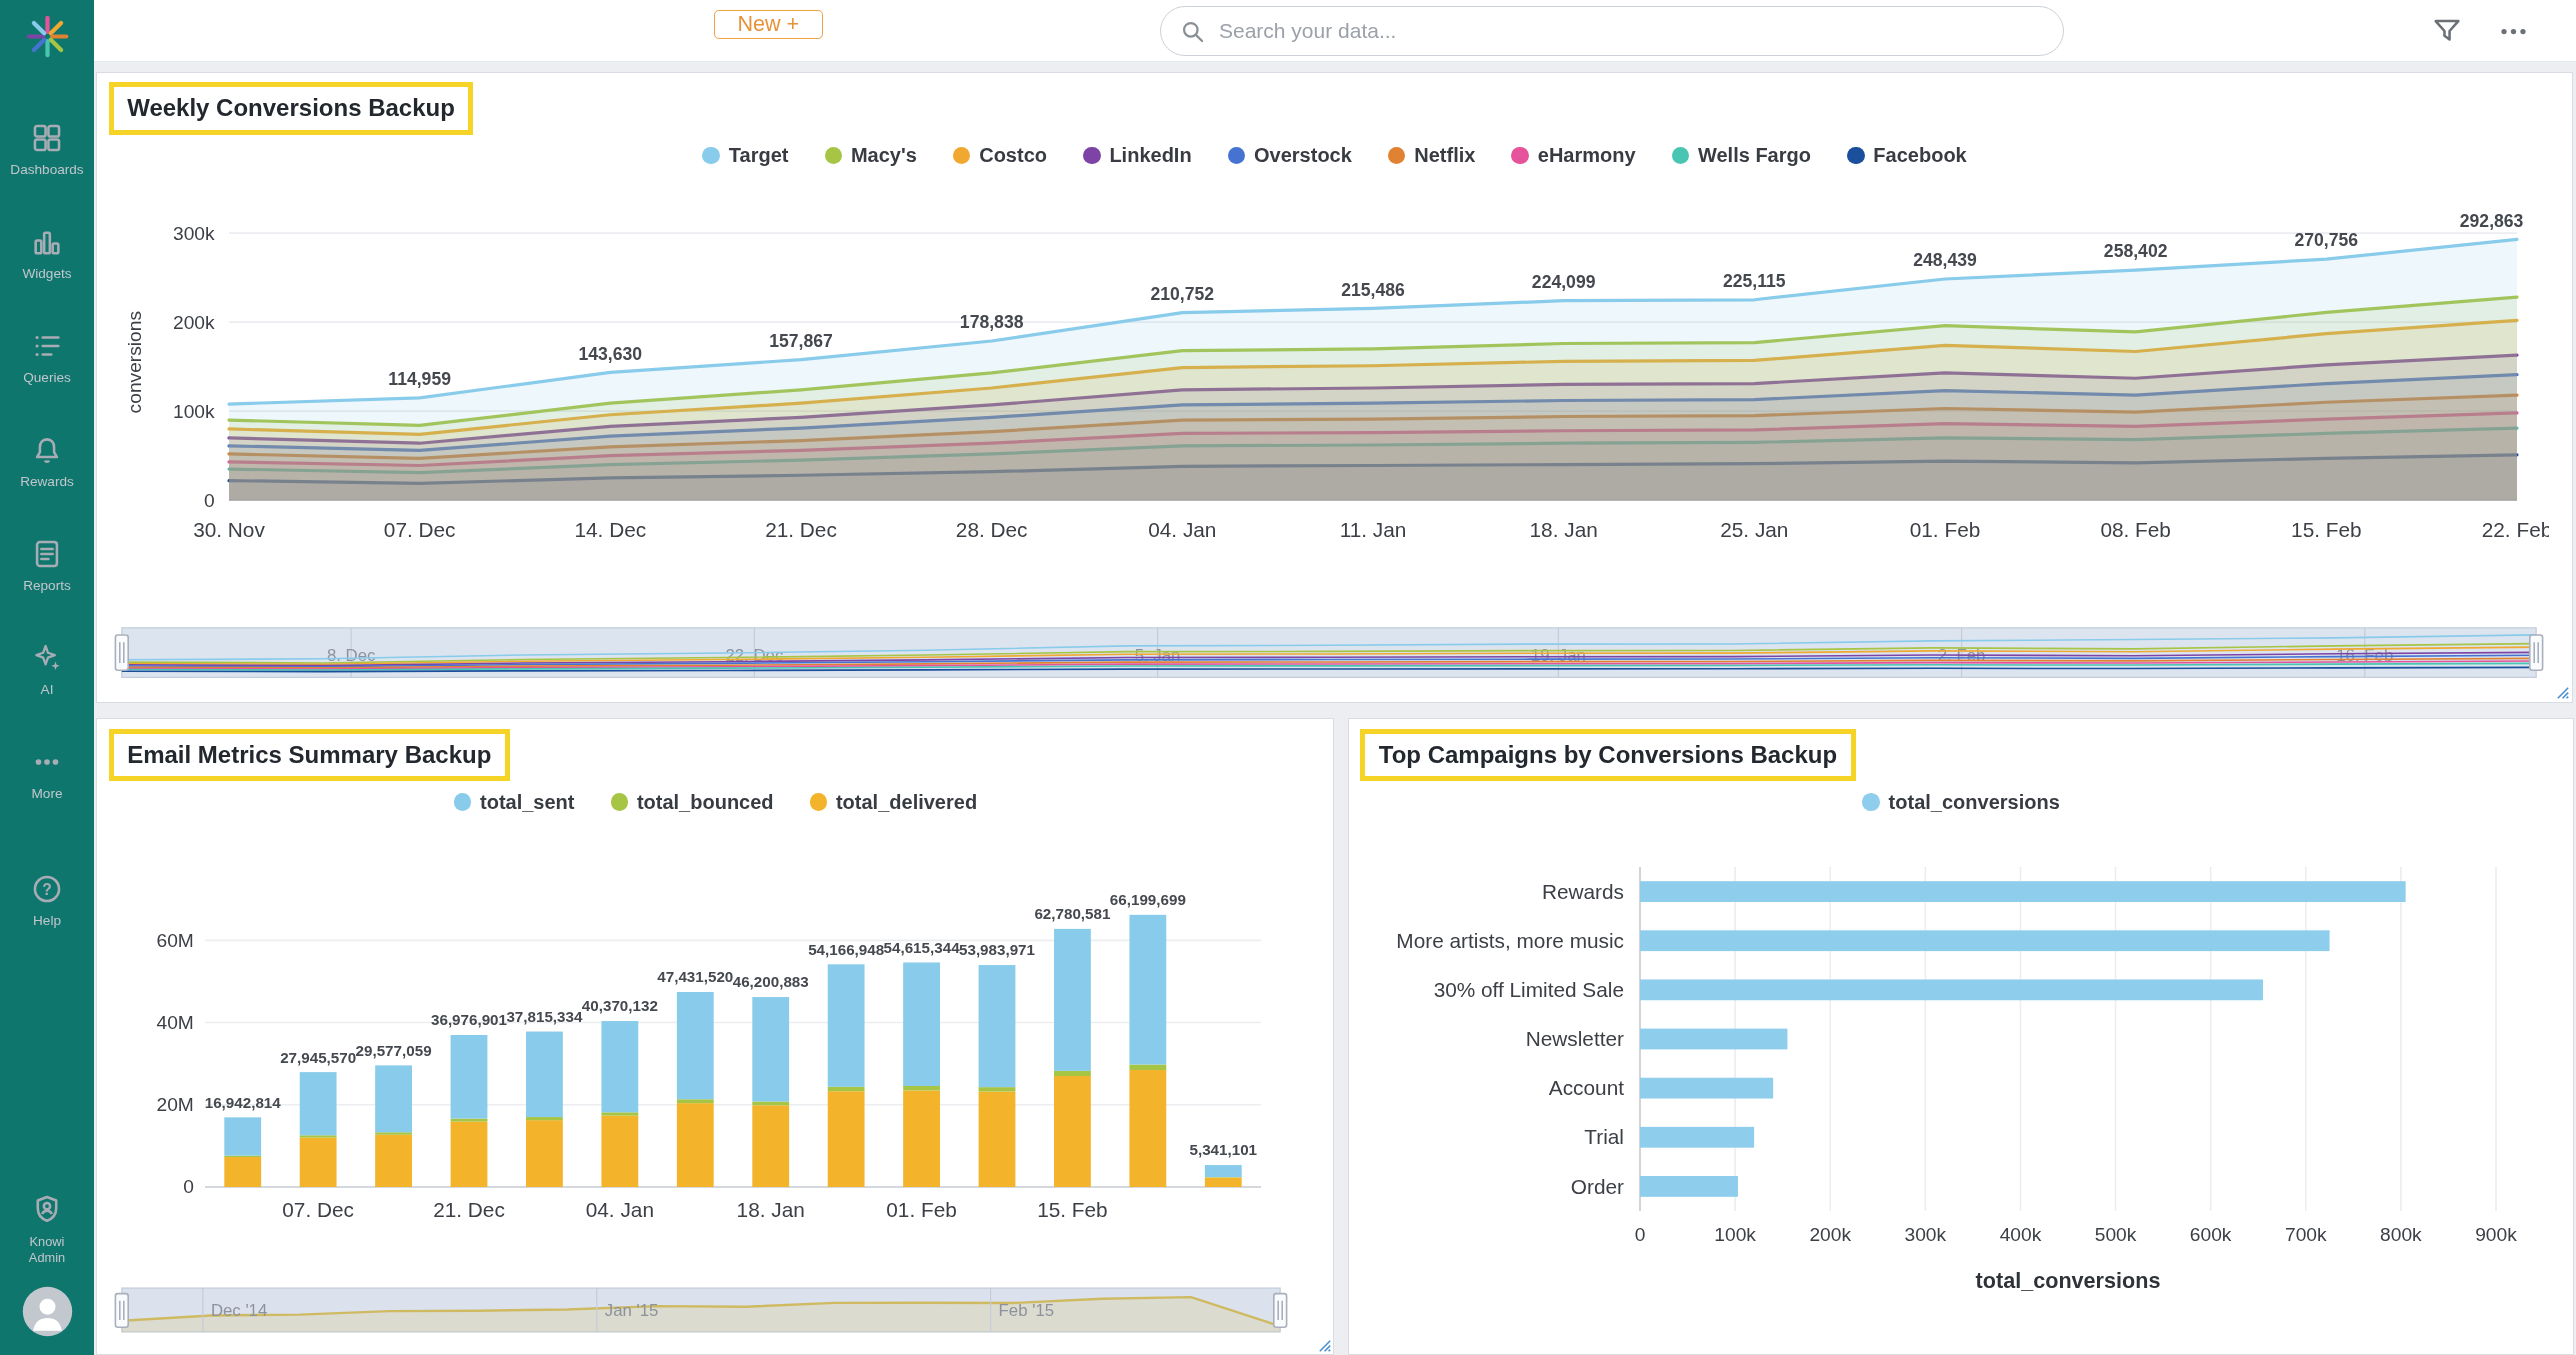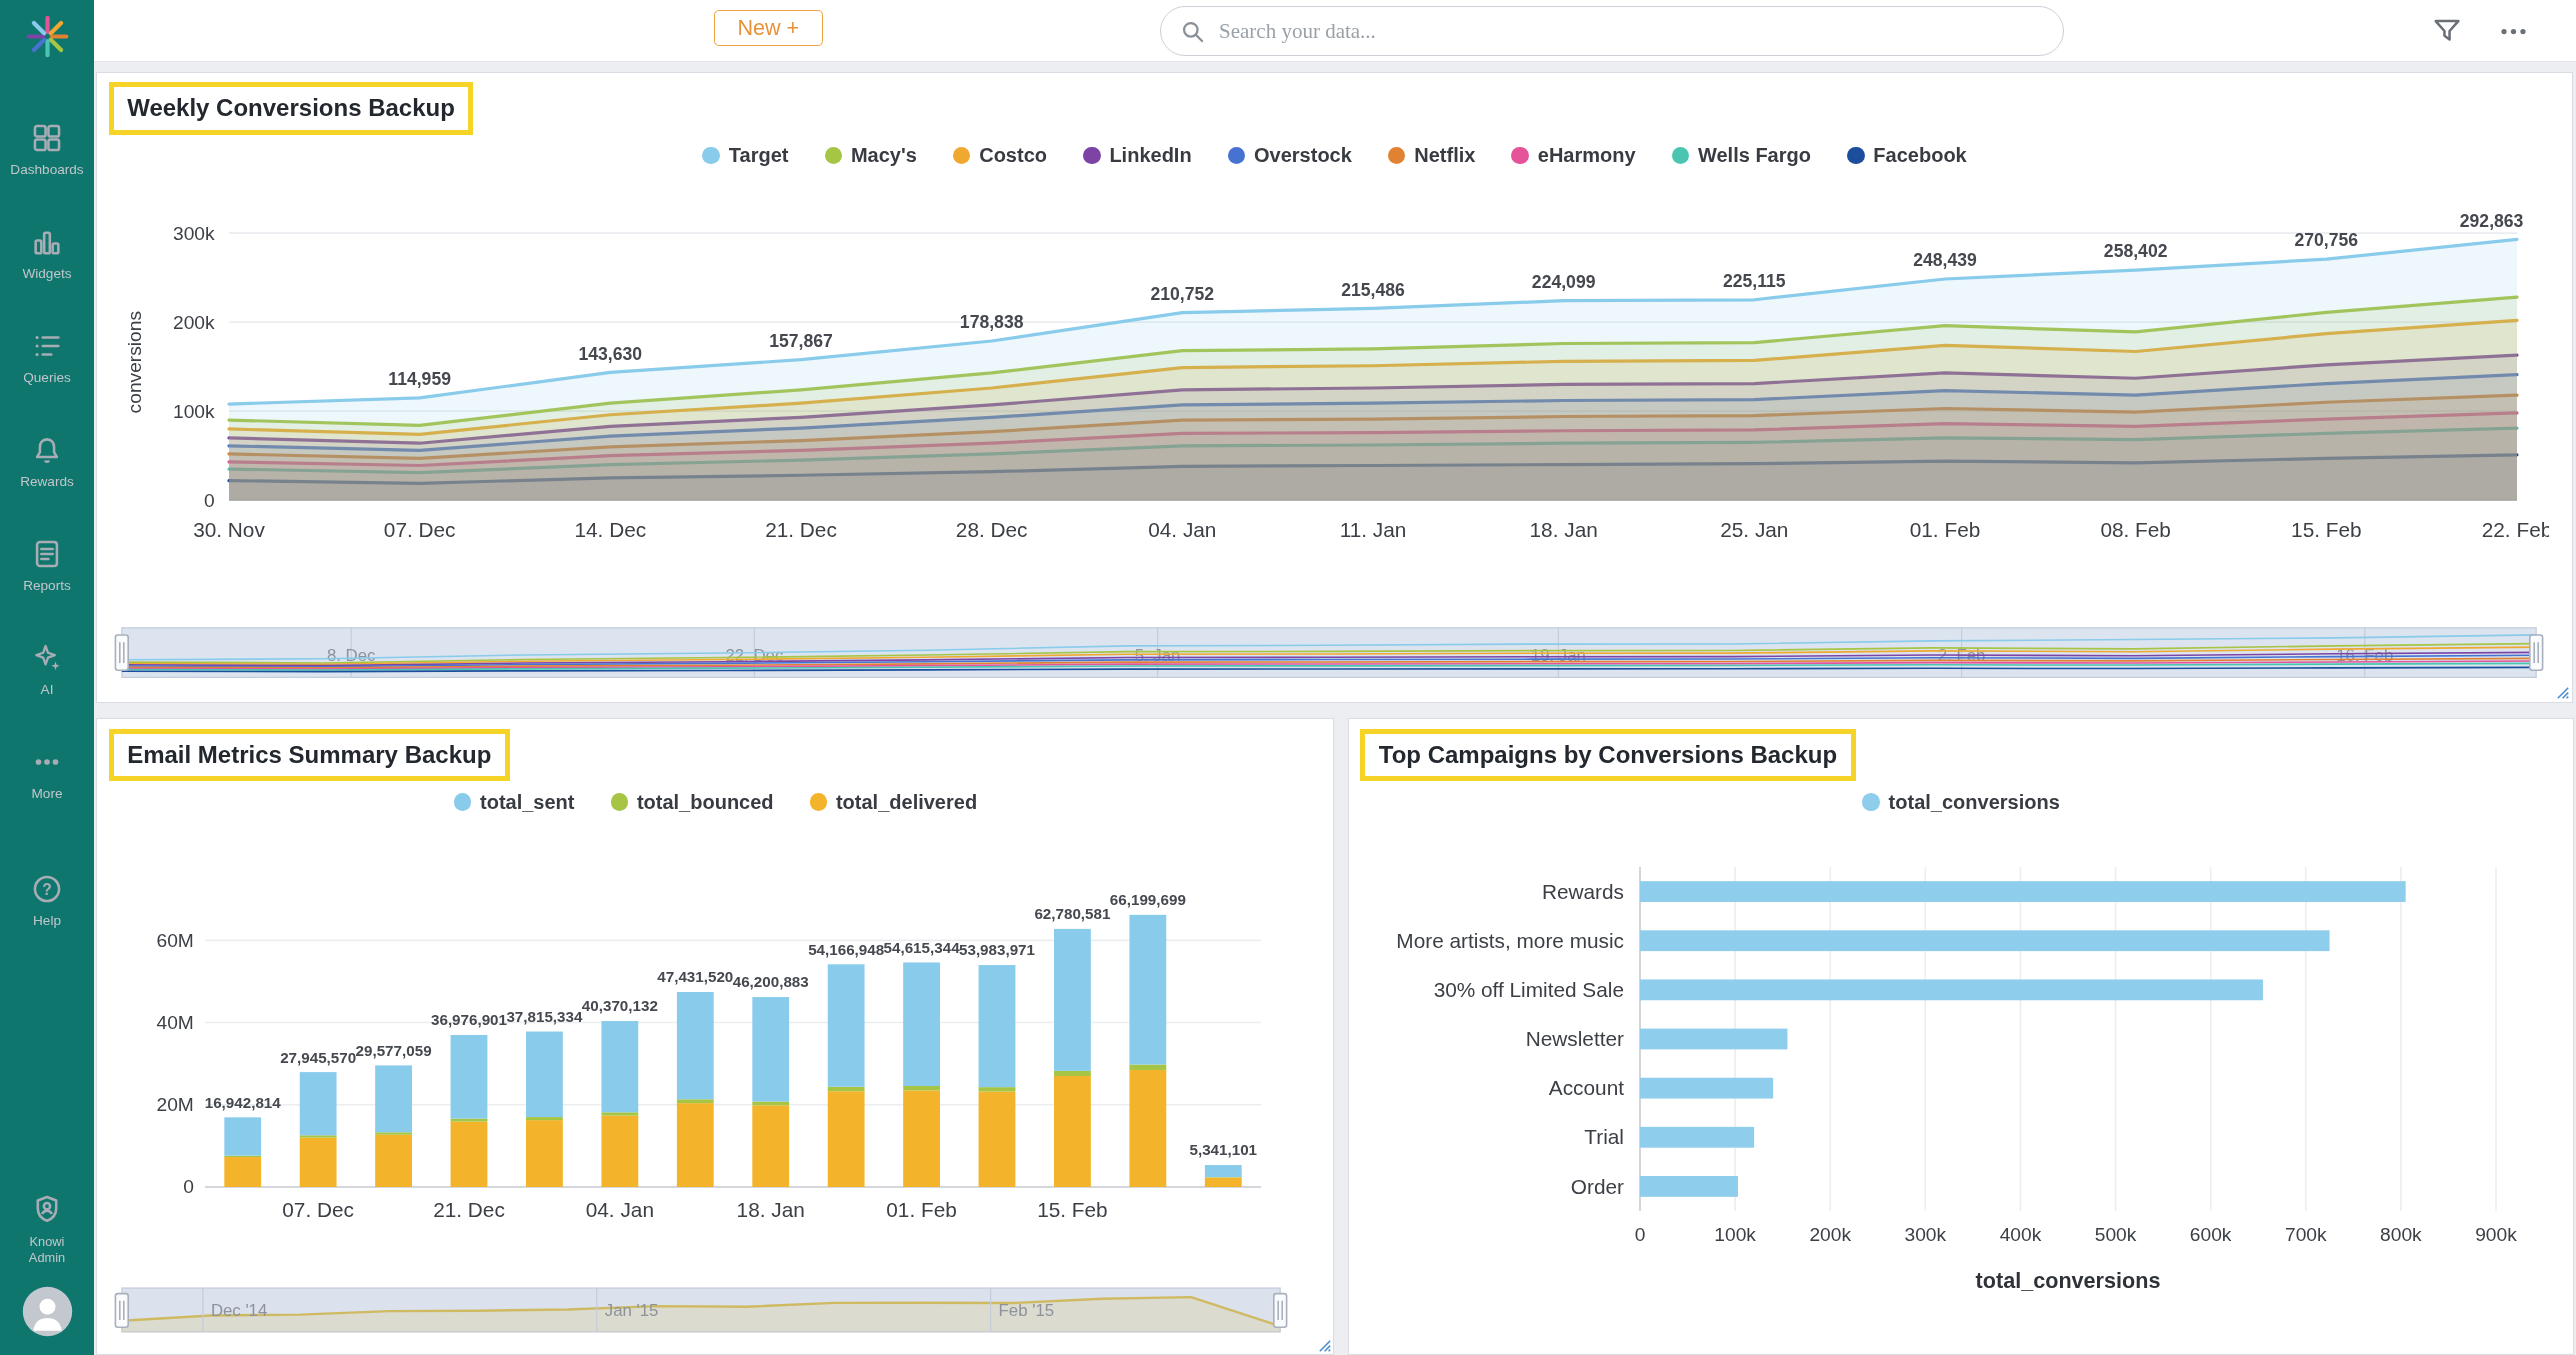--- a/index.html
+++ b/index.html
@@ -16,23 +16,23 @@
   .help-item{margin-top:22.4px}
   .admin-item{height:auto;padding:8px 8px}
   .admin-item .nav-label{font-size:12.8px;line-height:1.25;width:69px}
   .avatar{width:51px;height:51px;margin:12.8px 0 17.6px 0;cursor:pointer}
 
   
   .main{flex:1;display:flex;flex-direction:column;min-width:0}
   .topbar{height:62px;background:#fff;border-bottom:0.8px solid #e4e7eb;position:relative;flex-shrink:0}
   .title-dd{position:absolute;left:9.6px;top:3.2px;width:555px;height:54px;border:5.6px solid #F5D427;background:#fff;display:flex;align-items:center;justify-content:space-between;padding:0 14.4px;cursor:pointer}
   .title-dd span{font-size:24px;font-weight:bold;color:#23272e;white-space:nowrap}
-  .new-btn{position:absolute;left:620px;top:9.6px;height:36px;padding:0 22.4px;background:#fff;border:1.6px solid #eda13f;border-radius:4.8px;color:#e8923a;font-size:21.6px;font-family:"Liberation Sans",sans-serif;cursor:pointer}
+  .new-btn{position:absolute;left:620px;top:9.6px;height:29px;padding:0 22.4px;background:#fff;border:1.6px solid #eda13f;border-radius:4.8px;color:#e8923a;font-size:21.6px;font-family:"Liberation Sans",sans-serif;cursor:pointer}
   .search{position:absolute;left:1066px;top:6.4px;width:904px;height:50px}
-  .search input{width:100%;height:100%;border:0.8px solid #ccd1d7;border-radius:25.6px;padding:0 19px 0 58px;font-size:21px;color:#333;outline:none;font-family:Liberation Serif, serif;background:#fff}
+  .search input{width:100%;height:100%;border:0.8px solid #ccd1d7;border-radius:25.6px;padding:0 19px 0 58px;font-size:21px;color:#333;outline:none;font-family:Liberation Sans, sans-serif;background:#fff}
   .search input::placeholder{color:#9aa1a8}
   .search .mag{position:absolute;left:19px;top:11.2px}
   .tb-icon{position:absolute;top:14.4px;cursor:pointer}
   .tb-funnel{right:112px}
   .tb-more{right:45px}
 
   
   .content{position:relative;flex:1;overflow:hidden}
   .panel{position:absolute;background:#fff;border:0.8px solid #d9dde3;display:flex;flex-direction:column;padding:9.6px 11.2px;overflow:hidden}
   .panel-weekly{left:2.4px;top:9.6px;right:3.2px;height:631px}

